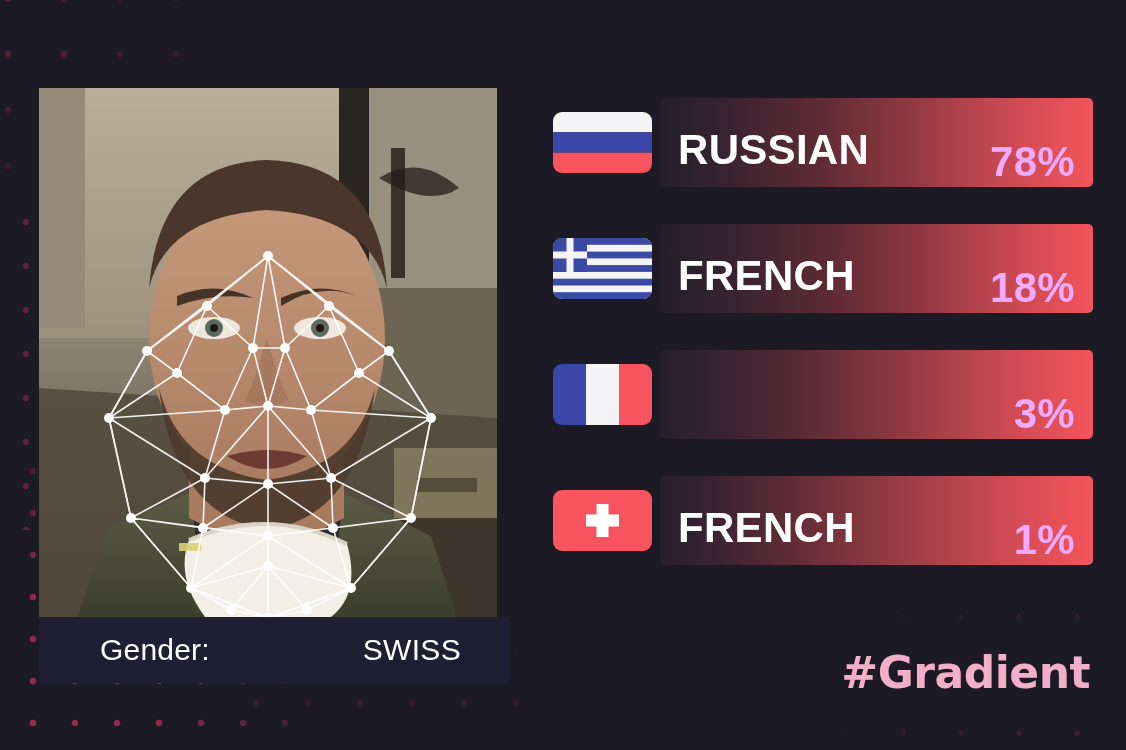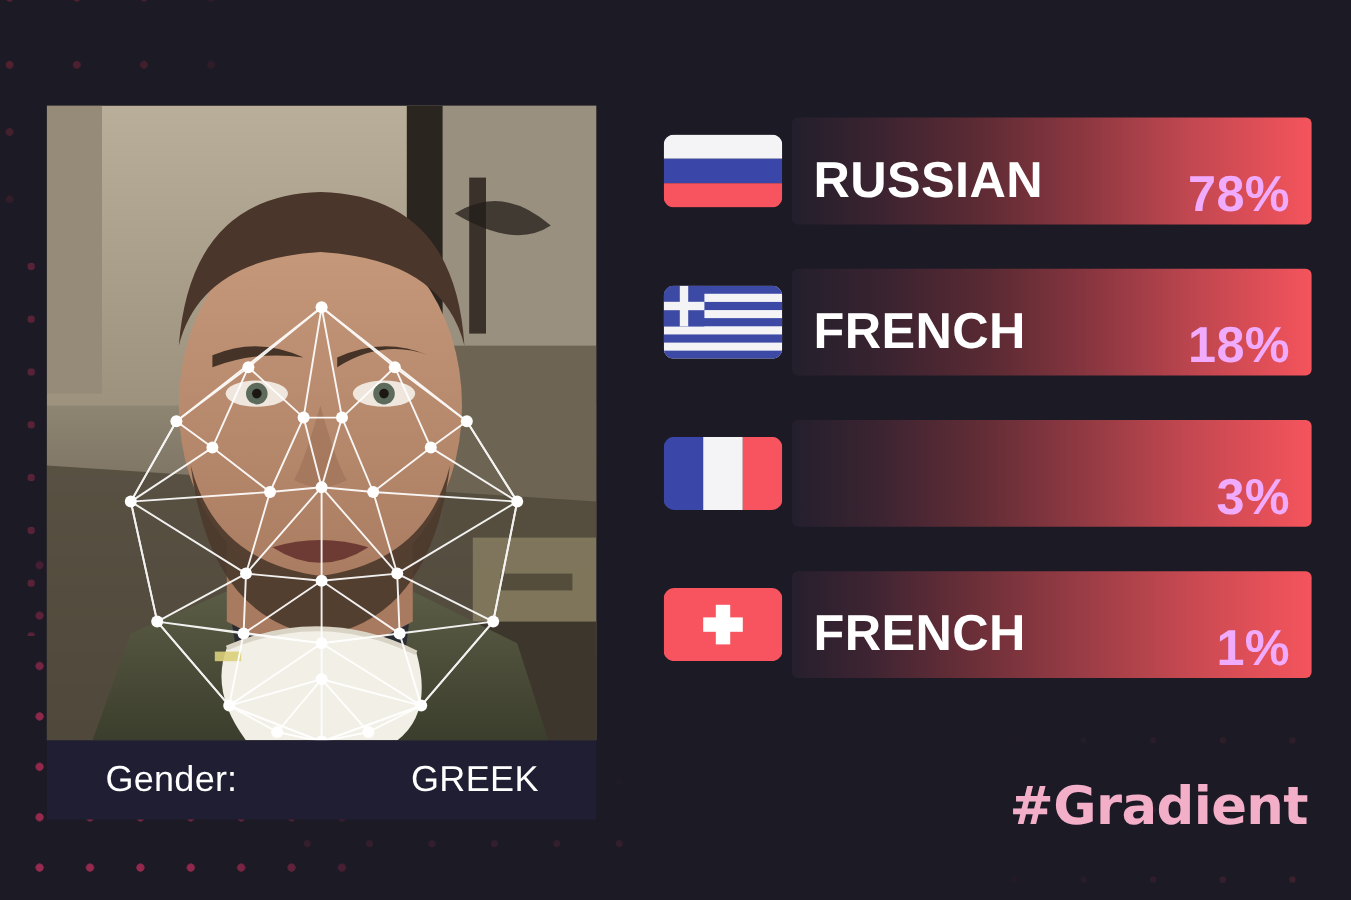--- a/index.html
+++ b/index.html
@@ -51,21 +51,21 @@
 
   
   .photo-card{position:absolute;left:39px;top:88px;width:458px;height:595px;}
   .photo{position:absolute;left:0;top:0;width:458px;height:529px;overflow:hidden;background:#5d5548;}
   .photo svg{position:absolute;left:0;top:0;width:458px;height:529px;}
   .mesh-line{stroke:#ffffff;stroke-width:1.6;opacity:.92;fill:none;}
   .mesh-dot{fill:#ffffff;}
 
   .gender-bar{
     position:absolute;left:0;top:529px;width:458px;height:66px;
-    background:#201e33;display:flex;align-items:center;
+    background:#201e33;display:flex;align-items:center;padding-left:12px;
   }
   .gender-label{color:#ffffff;font-size:30px;margin-left:49px;letter-spacing:.2px;}
   .gender-value{color:#ffffff;font-size:30px;margin-left:auto;margin-right:48px;letter-spacing:.3px;}
 
   
   .panel{position:absolute;left:548px;top:72px;width:545px;}
   .title{
     font-size:45px;font-weight:700;letter-spacing:-.5px;line-height:1;
     font-family:"DejaVu Sans", sans-serif;
     background:linear-gradient(90deg,#f0a858 0%, #f4845f 22%, #f7645f 48%, #f75a77 72%, #f45a9b 100%);
@@ -230,21 +230,21 @@
           <circle cx="229" cy="478" r="5"></circle>
           <circle cx="192" cy="522" r="5"></circle>
             <circle cx="268" cy="522" r="5"></circle>
           <circle cx="229" cy="530" r="5"></circle>
         </g>
       </svg>
     </div>
 
     <div class="gender-bar">
       <span class="gender-label">Gender:</span>
-      <span class="gender-value">GREEK</span>
+      <span class="gender-value">SWISS</span>
     </div>
   </div>
 
   <div class="panel">
 
     <div class="rows">
 
       <div class="row">
         <div class="bar"></div>
         <div class="row-name">RUSSIAN</div>

